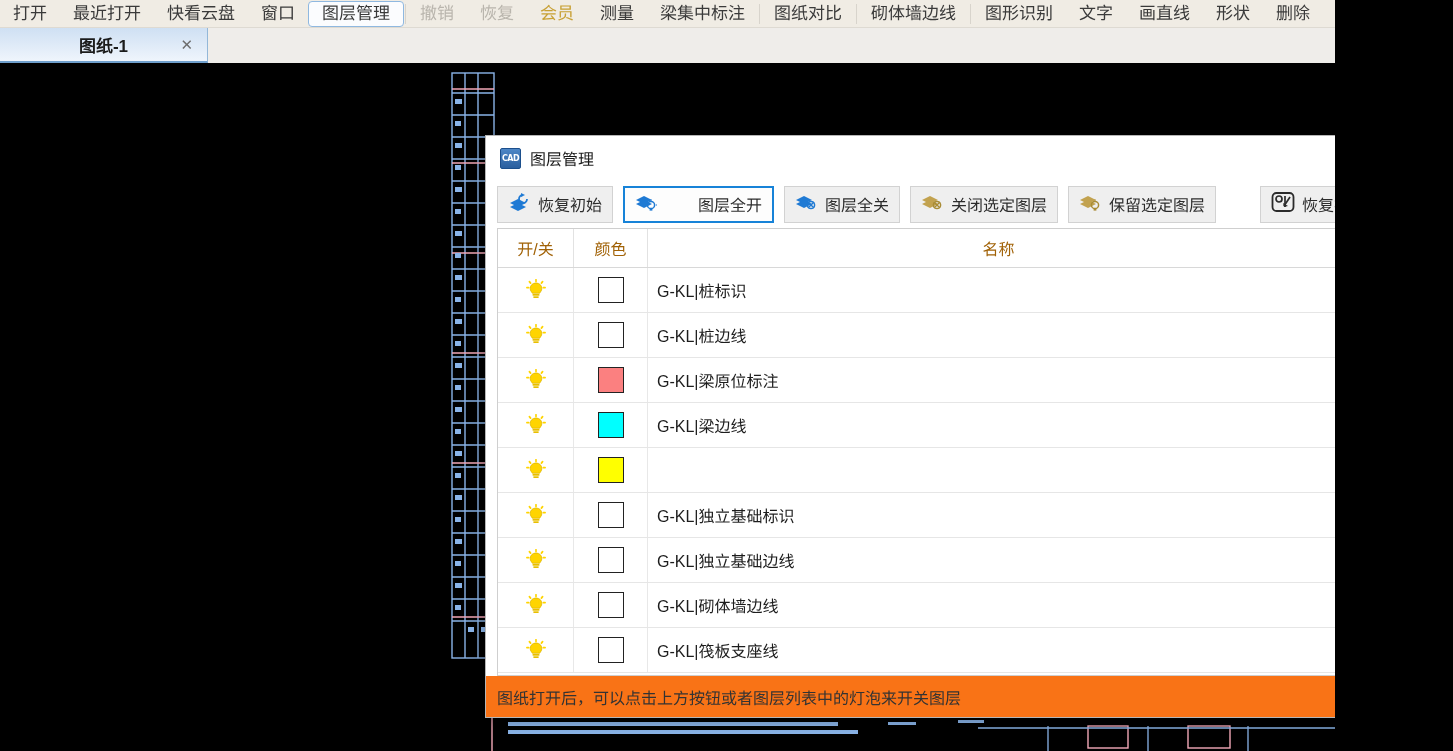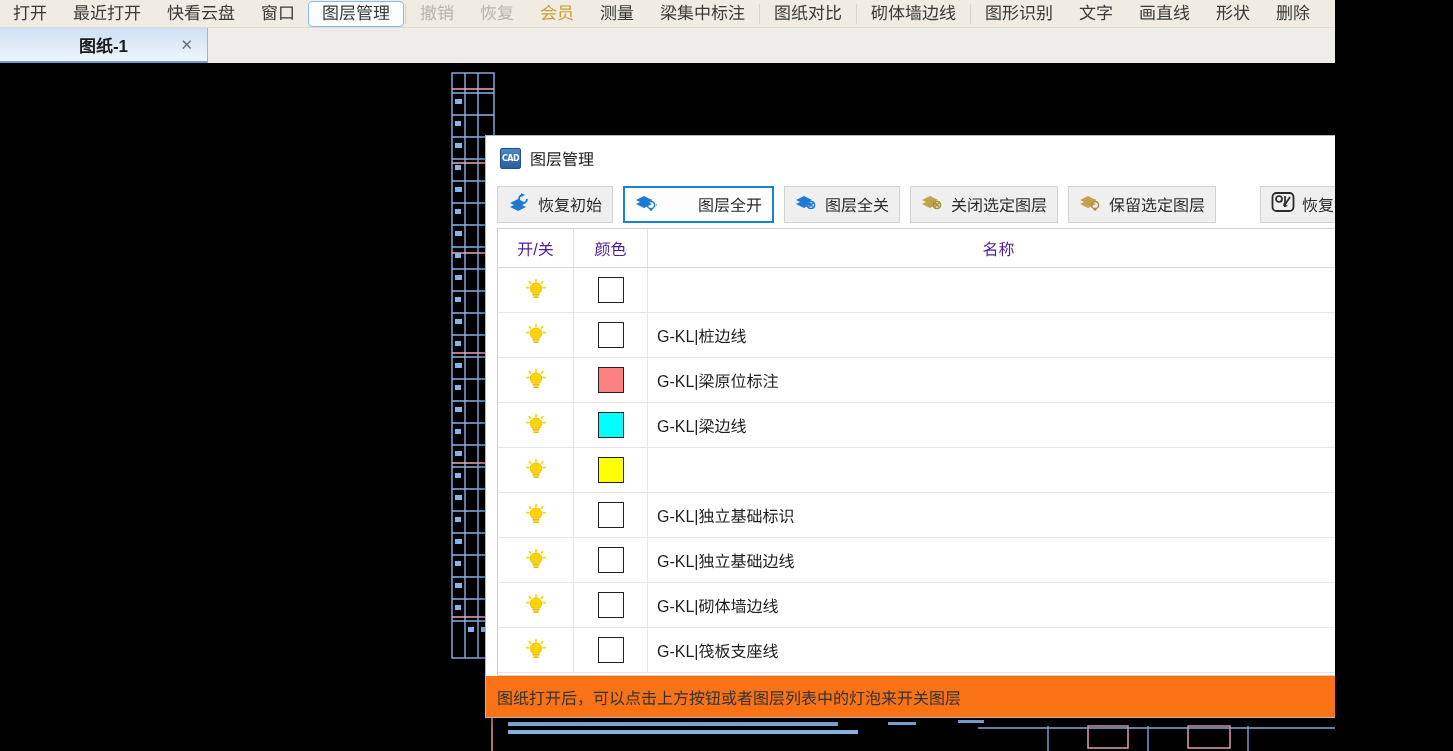--- a/index.html
+++ b/index.html
@@ -139,21 +139,21 @@
   .tbl-inner { display: flex; flex: 1 1 auto; min-height: 0; }
   .tbl-main { flex: 1 1 auto; display: flex; flex-direction: column; min-width: 0; }
   .thead {
     display: flex; height: 39px; flex: 0 0 39px;
     border-bottom: 1px solid #d8d8d8;
     background: #ffffff;
     box-sizing: border-box;
   }
   .th {
     display: flex; align-items: center; justify-content: center;
-    font-size: 16px; color: #4c1d95;
+    font-size: 16px; color: #a16207;
     border-right: 1px solid #e2e2e2;
     box-sizing: border-box;
   }
   .th.c0 { flex: 0 0 76px; }
   .th.c1 { flex: 0 0 74px; }
   .th.c2 { flex: 1 1 auto; border-right: none; }
   .tbody { flex: 1 1 auto; overflow: hidden; }
   .trow {
     display: flex; height: 45px;
     border-bottom: 1px solid #e6e6e6;
@@ -508,20 +508,23 @@
                         <line x1="3.4" y1="2.6" x2="4.6" y2="4.1"></line>
                         <line x1="16.6" y1="2.6" x2="15.4" y2="4.1"></line>
                         <line x1="0.9" y1="8.6" x2="2.7" y2="8.6"></line>
                         <line x1="19.1" y1="8.6" x2="17.3" y2="8.6"></line>
                       </g>
                     </svg></span>
                 </div>
                 <div class="td c1">
                   <div class="swatch" style="background: rgb(255, 255, 255);"></div>
                 </div>
+                <div class="td c2">
+                  <span class="lname">G-KL|桩标识</span>
+                </div>
               </div>
               <div class="trow">
                 <div class="td c0">
                   <span class="bulb"><svg width="20" height="22" viewBox="0 0 20 22">
                       <path d="M10 4 C6.3 4 4.2 6.6 4.2 9.4 C4.2 11.6 5.6 12.9 6.3 14.2 L13.7 14.2 C14.4 12.9 15.8 11.6 15.8 9.4 C15.8 6.6 13.7 4 10 4 Z" fill="#ffd400" stroke="#e0b800" stroke-width="0.8"></path>
                       <rect x="6.6" y="15" width="6.8" height="1.7" fill="#e8bf00"></rect>
                       <rect x="7.4" y="17.3" width="5.2" height="1.7" fill="#e8bf00"></rect>
                       <g stroke="#ffd400" stroke-width="1.7" stroke-linecap="round">
                         <line x1="10" y1="0.8" x2="10" y2="2.6"></line>
                         <line x1="3.4" y1="2.6" x2="4.6" y2="4.1"></line>

